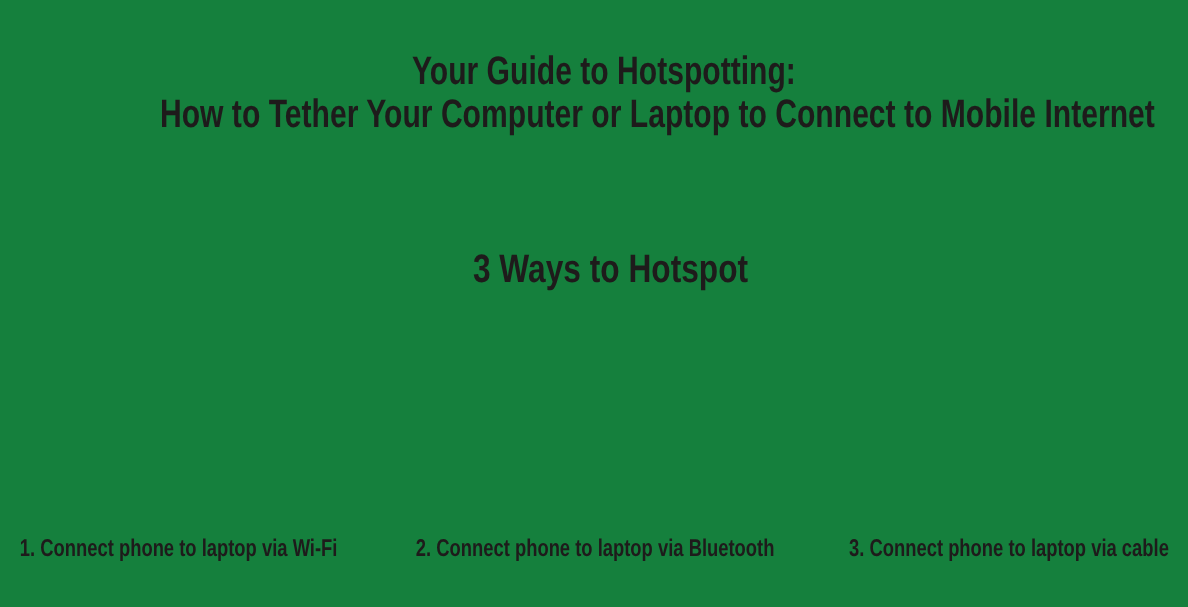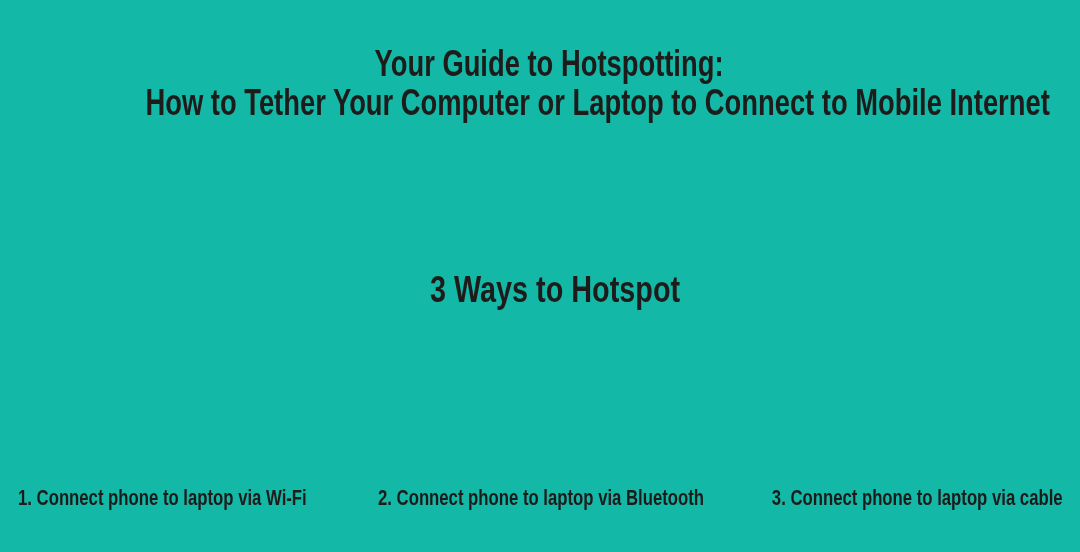--- a/index.html
+++ b/index.html
@@ -4,21 +4,21 @@
 <style>
   html, body {
     margin: 0;
     padding: 0;
     background: #ffffff;
   }
   .page {
     position: relative;
     width: 1080px;
     height: 552px;
-    background: #14b8a6;
+    background: #15803d;
     overflow: hidden;
     font-family: "Liberation Sans", "DejaVu Sans", sans-serif;
     font-weight: 700;
     color: #1e1b1b;
   }
   
   .title-block {
     position: absolute;
     top: 44px;
     left: 0;
@@ -40,21 +40,20 @@
   .section-heading {
     position: absolute;
     top: 224px;
     left: 0;
     width: 1080px;
     box-sizing: border-box;
     padding-left: 30px;
     text-align: center;
     font-size: 36px;
     line-height: 39px;
-    margin-top: 46px;
   }
   .section-heading .inner {
     display: block;
     white-space: nowrap;
     transform: scaleX(0.80);
     transform-origin: 50% 50%;
   }
   
   .caption {
     position: absolute;

